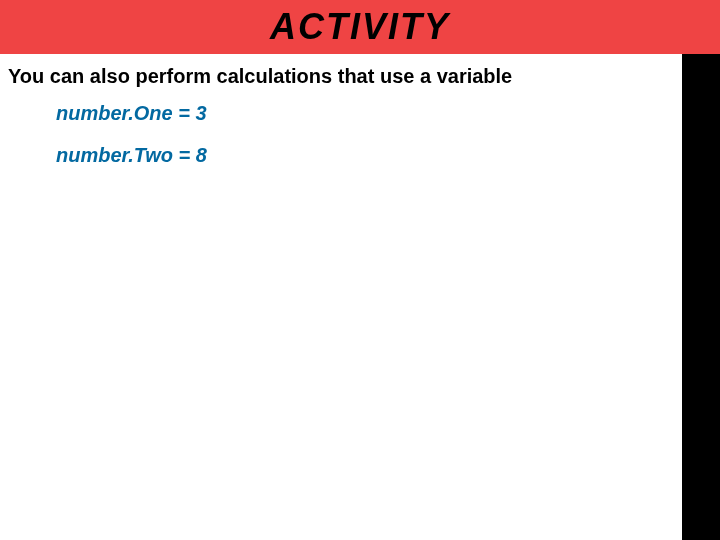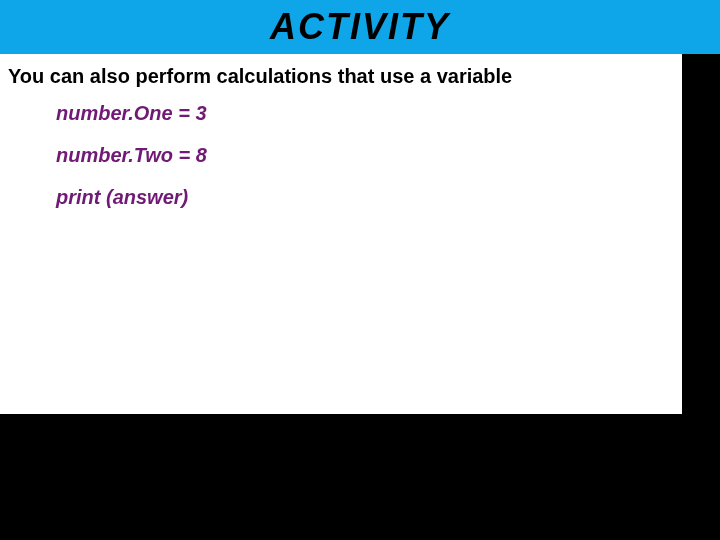--- a/index.html
+++ b/index.html
@@ -10,71 +10,70 @@
   }
   .slide {
     position: relative;
     width: 720px;
     height: 540px;
     background: #000;
   }
   .header-band {
     width: 720px;
     height: 56px;
-    background: #0ea5e9;
+    background: #ef4444;
     display: flex;
     align-items: center;
     justify-content: center;
     border-bottom: 2px solid #000;
     text-align: center;
   }
   .header-title {
     font-family: Impact, "Arial Black", sans-serif;
     font-style: italic;
     font-weight: 700;
     letter-spacing: 2px;
     color: #000;
     font-size: 36px;
   }
   .content-panel {
     position: absolute;
     left: 0;
     top: 54px;
     width: 682px;
-    height: 360px;
+    height: 486px;
     background: #fff;
   }
   .intro {
     font-size: 20px;
     color: #000;
     font-weight: 700;
     padding: 10px 8px 12px 8px;
     line-height: 1.25;
   }
   .code-lines {
     padding-left: 56px;
     padding-right: 16px;
   }
   .code-line {
     font-style: italic;
     font-weight: 700;
     font-size: 20px;
-    color: #701a75;
+    color: #0369a1;
     line-height: 1.2;
     margin-bottom: 18px;
   }
 </style>
 </head>
 <body>
 
 <div class="slide">
   <div class="header-band">
     <div class="header-title">ACTIVITY</div>
   </div>
   <div class="content-panel">
     <div class="intro">You can also perform calculations that use a variable</div>
     <div class="code-lines">
       <div class="code-line">number.One = 3</div>
       <div class="code-line">number.Two = 8</div>
-      <div class="code-line">print (answer)</div>
     </div>
   </div>
 </div>
 
 </body></html>

